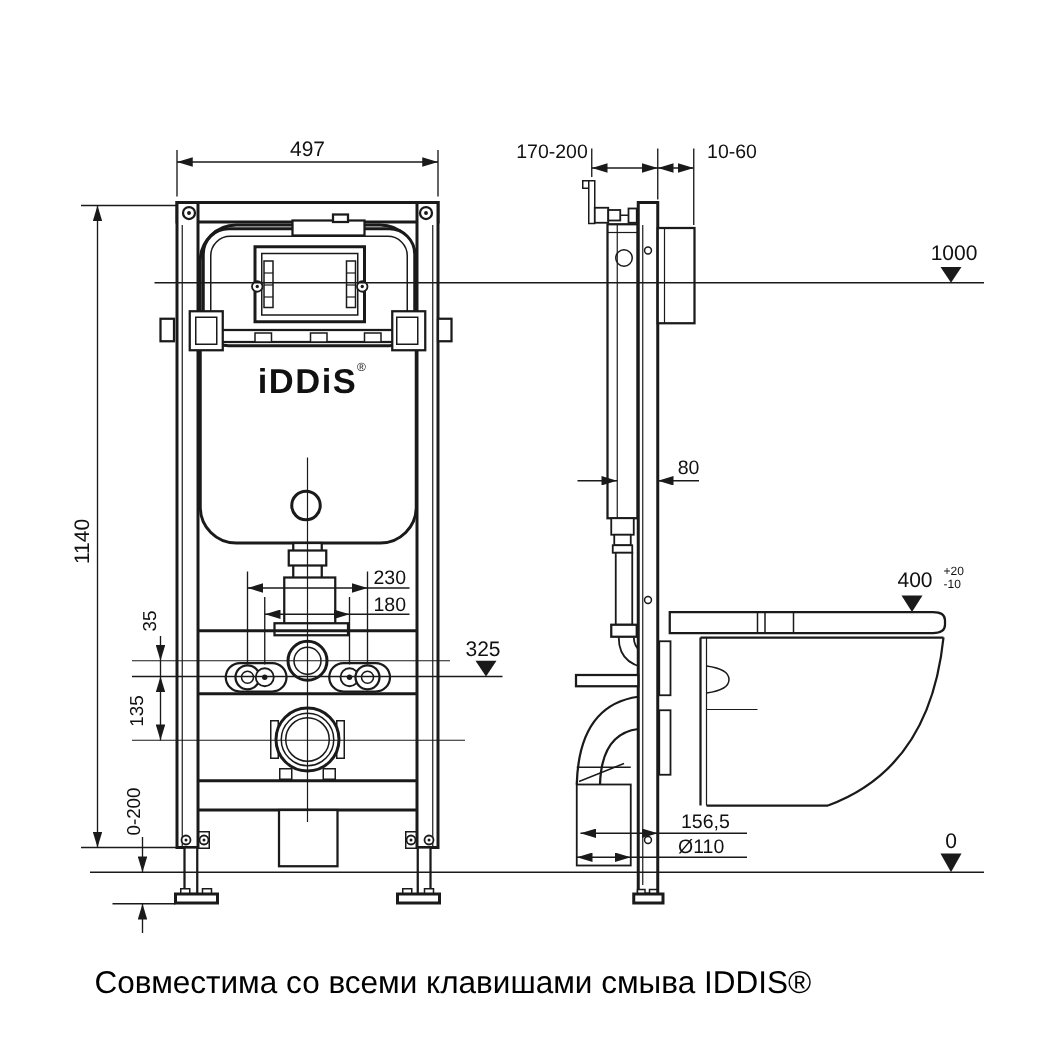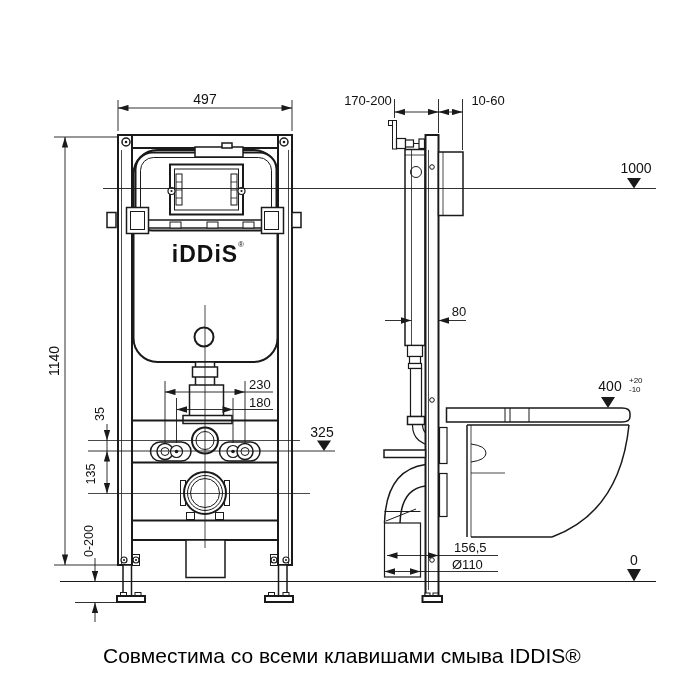--- a/index.html
+++ b/index.html
@@ -14,21 +14,21 @@
   .s08{stroke-width:0.8;}
   .dim{stroke:#1a1a1a;stroke-width:0.9;fill:none;}
   .fw{fill:#ffffff;}
   .fd{fill:#1a1a1a;stroke:none;}
   text{fill:#111111;stroke:none;font-family:"Liberation Sans",sans-serif;}
   .t13{font-size:13px;}
   .t14{font-size:14px;}
   .t12{font-size:12.5px;}
   .t8{font-size:8px;}
   .logo{font-size:23px;font-weight:bold;letter-spacing:1px;}
-  .caption{font-size:21px;fill:#000;margin-left:40px;}
+  .caption{font-size:21px;fill:#000;}
   .mid{text-anchor:middle;}
 </style>
 </head>
 <body>
 
 <div class="stage">
 <svg width="700" height="700" viewBox="0 0 700 700">
   <defs>
     <marker id="arr" viewBox="0 0 10 6" refX="10" refY="3" markerWidth="12" markerHeight="7" orient="auto-start-reverse">
       <path d="M0,0 L10,3 L0,6 Z" fill="#1a1a1a"></path>

